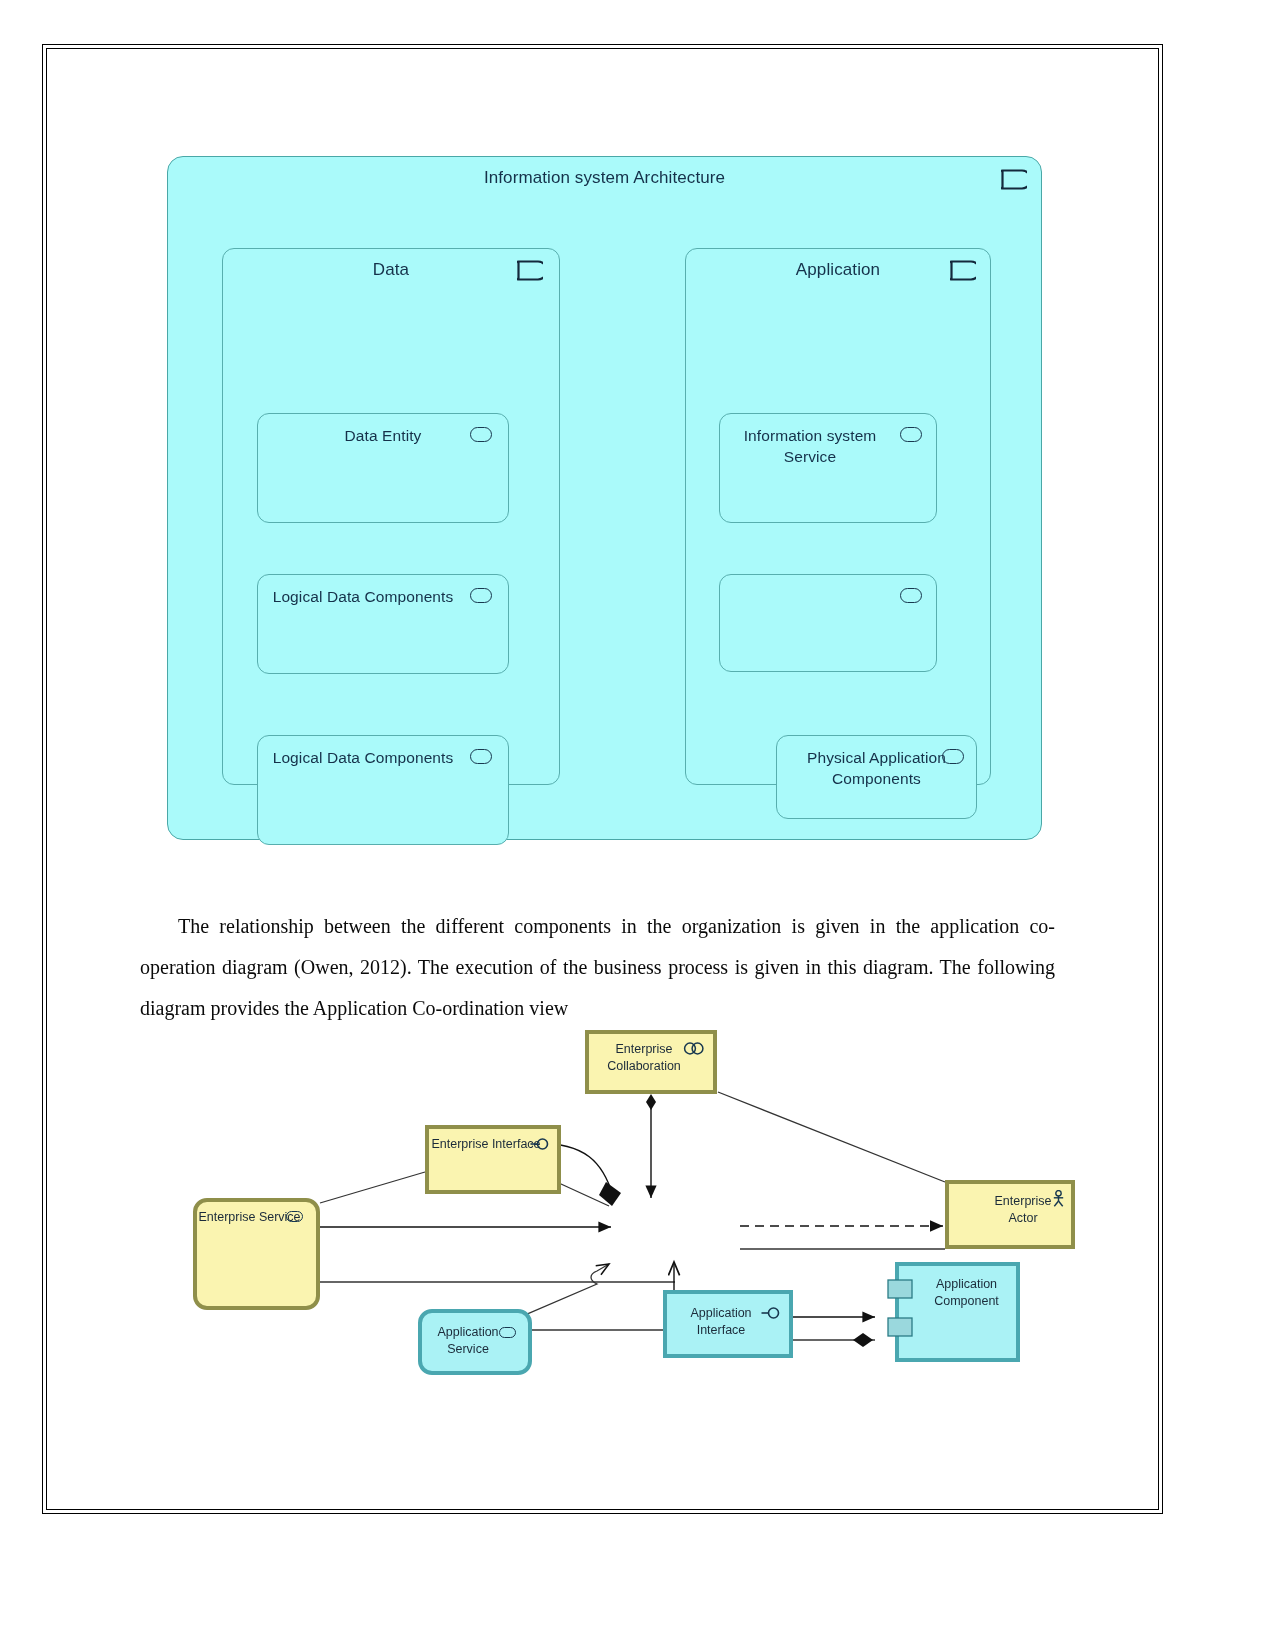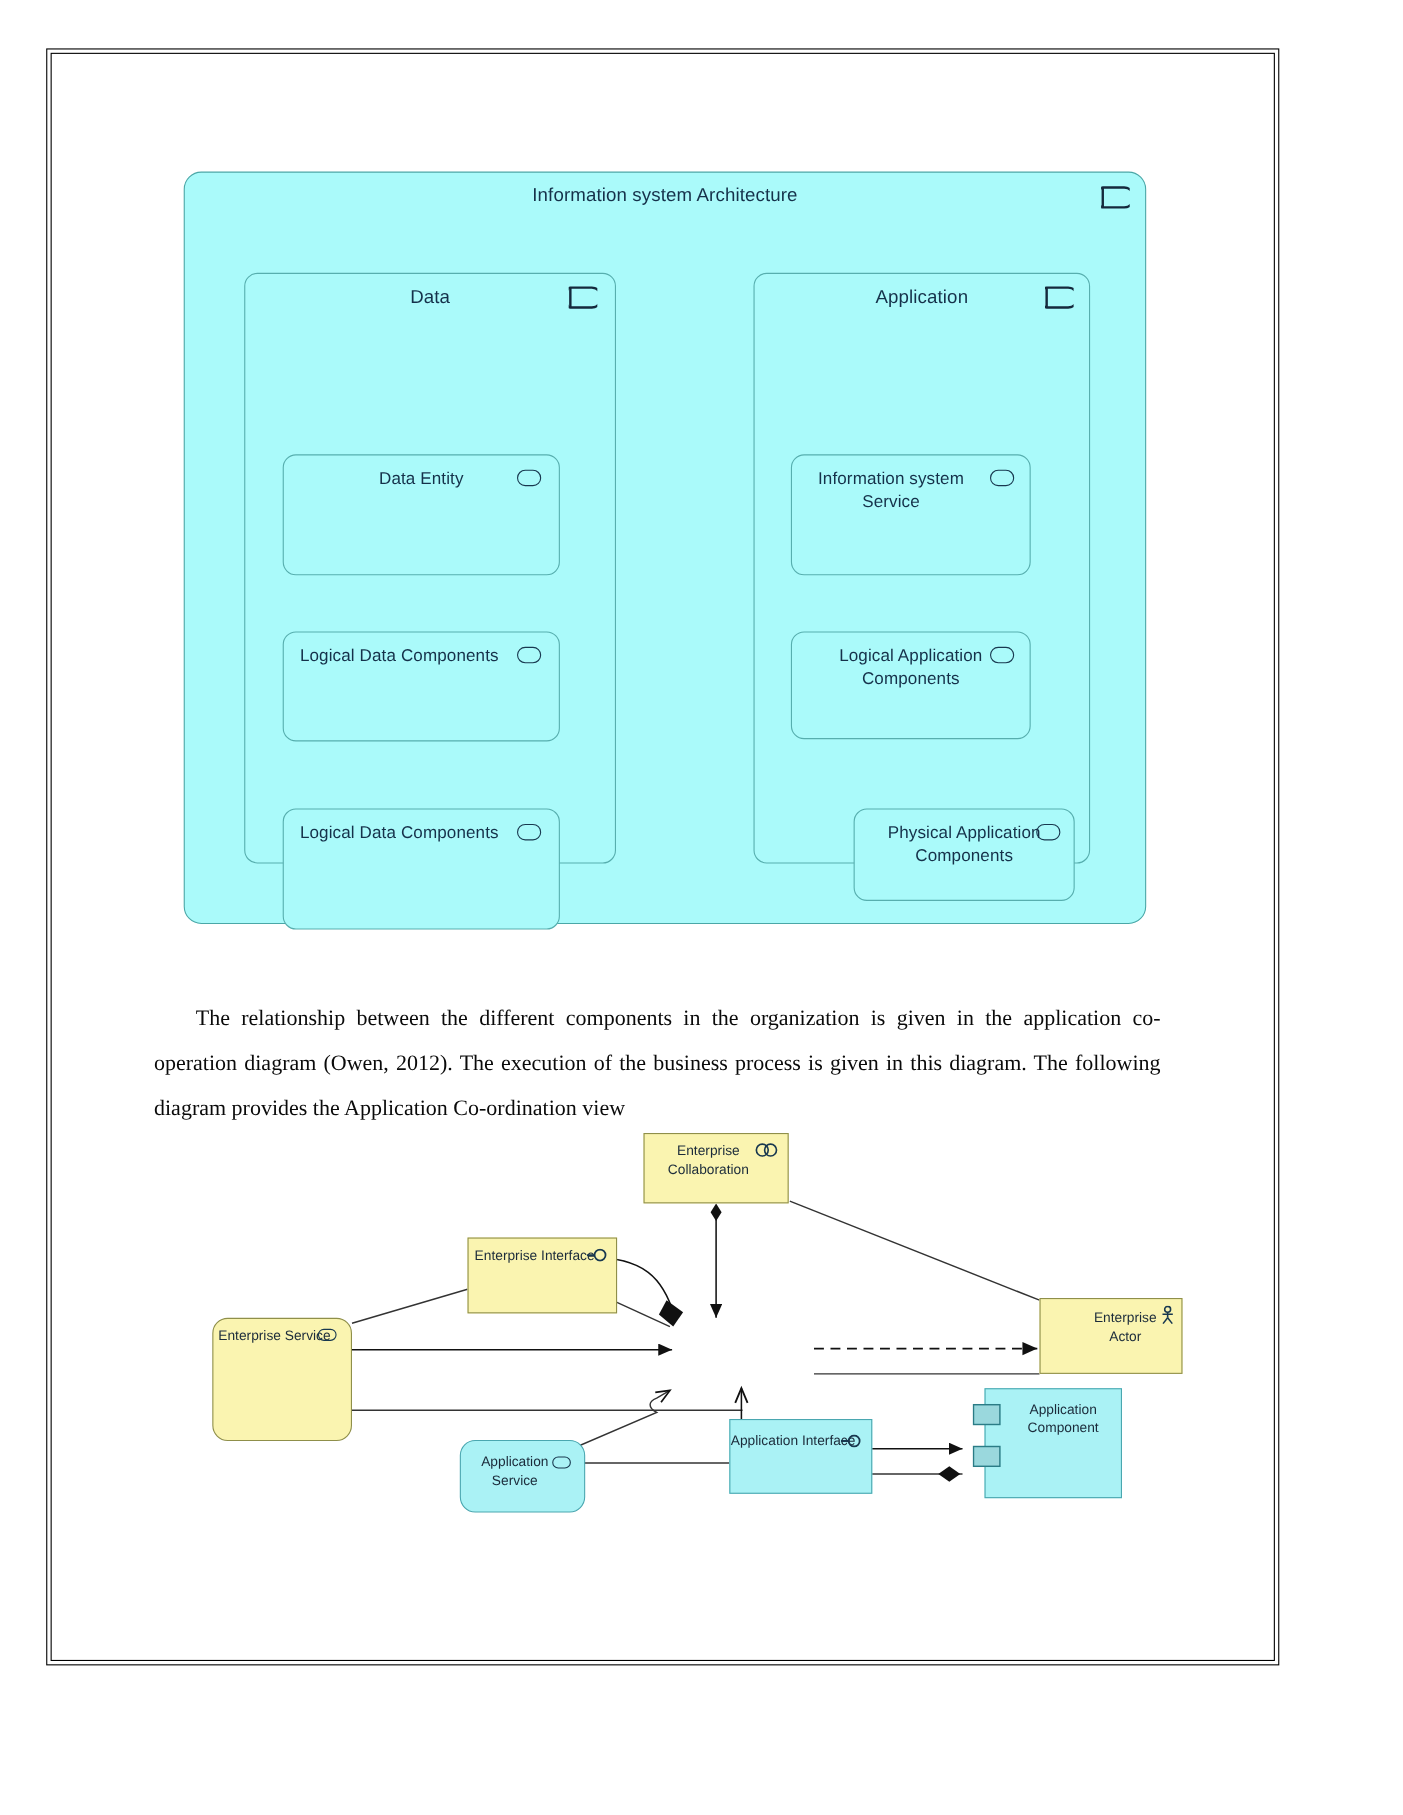--- a/index.html
+++ b/index.html
@@ -116,21 +116,21 @@
     position: absolute;
     left: 185px;
     top: 1030px;
     width: 890px;
     height: 380px;
   }
   #coord-svg { position: absolute; left: 0; top: 0; }
   .node {
     position: absolute;
     box-sizing: border-box;
-    border: 1px solid #000000;
+    border: 4px solid #000000;
   }
   .node.yellow { background: #faf4b0; border-color: #8f8f4a; }
   .node.cyan   { background: #aaf2f5; border-color: #4aa7b0; }
   .node.rounded { border-radius: 14px; }
   .node-label {
     position: absolute;
     left: 0; right: 0;
     text-align: center;
     font-size: 12.5px;
     color: #1b2b3a;
@@ -201,21 +201,20 @@
       <path d="M1.5 1.5 H21 a4 4 0 0 1 0 18 H1.5 M1.5 1.5 a4.5 9 0 0 0 0 18" fill="none" stroke="#14293c" stroke-width="2.2"></path>
       <line x1="1.5" y1="1.5" x2="1.5" y2="19.5" stroke="#14293c" stroke-width="2.2"></line>
     </svg>
 
     <div class="elem-box" style="left:33px; top:164px; width:218px; height:110px;">
       <div class="box-title small" style="padding:0 46px 0 10px; text-align:center;">Information system Service</div>
       <div class="icon-oval" style="right:14px; top:13px;"></div>
     </div>
 
     <div class="elem-box" style="left:33px; top:325px; width:218px; height:98px;">
-      <div class="box-title small" style="padding:0 18px; text-align:center;">Logical Application Components</div>
       <div class="icon-oval" style="right:14px; top:13px;"></div>
     </div>
 
     <div class="elem-box" style="left:50px; top:486px; width:201px; height:84px;margin-left:40px;">
       <div class="box-title small" style="padding:0 14px; text-align:center;">Physical Application Components</div>
       <div class="icon-oval" style="right:12px; top:13px;"></div>
     </div>
   </div>
 </div>
 

